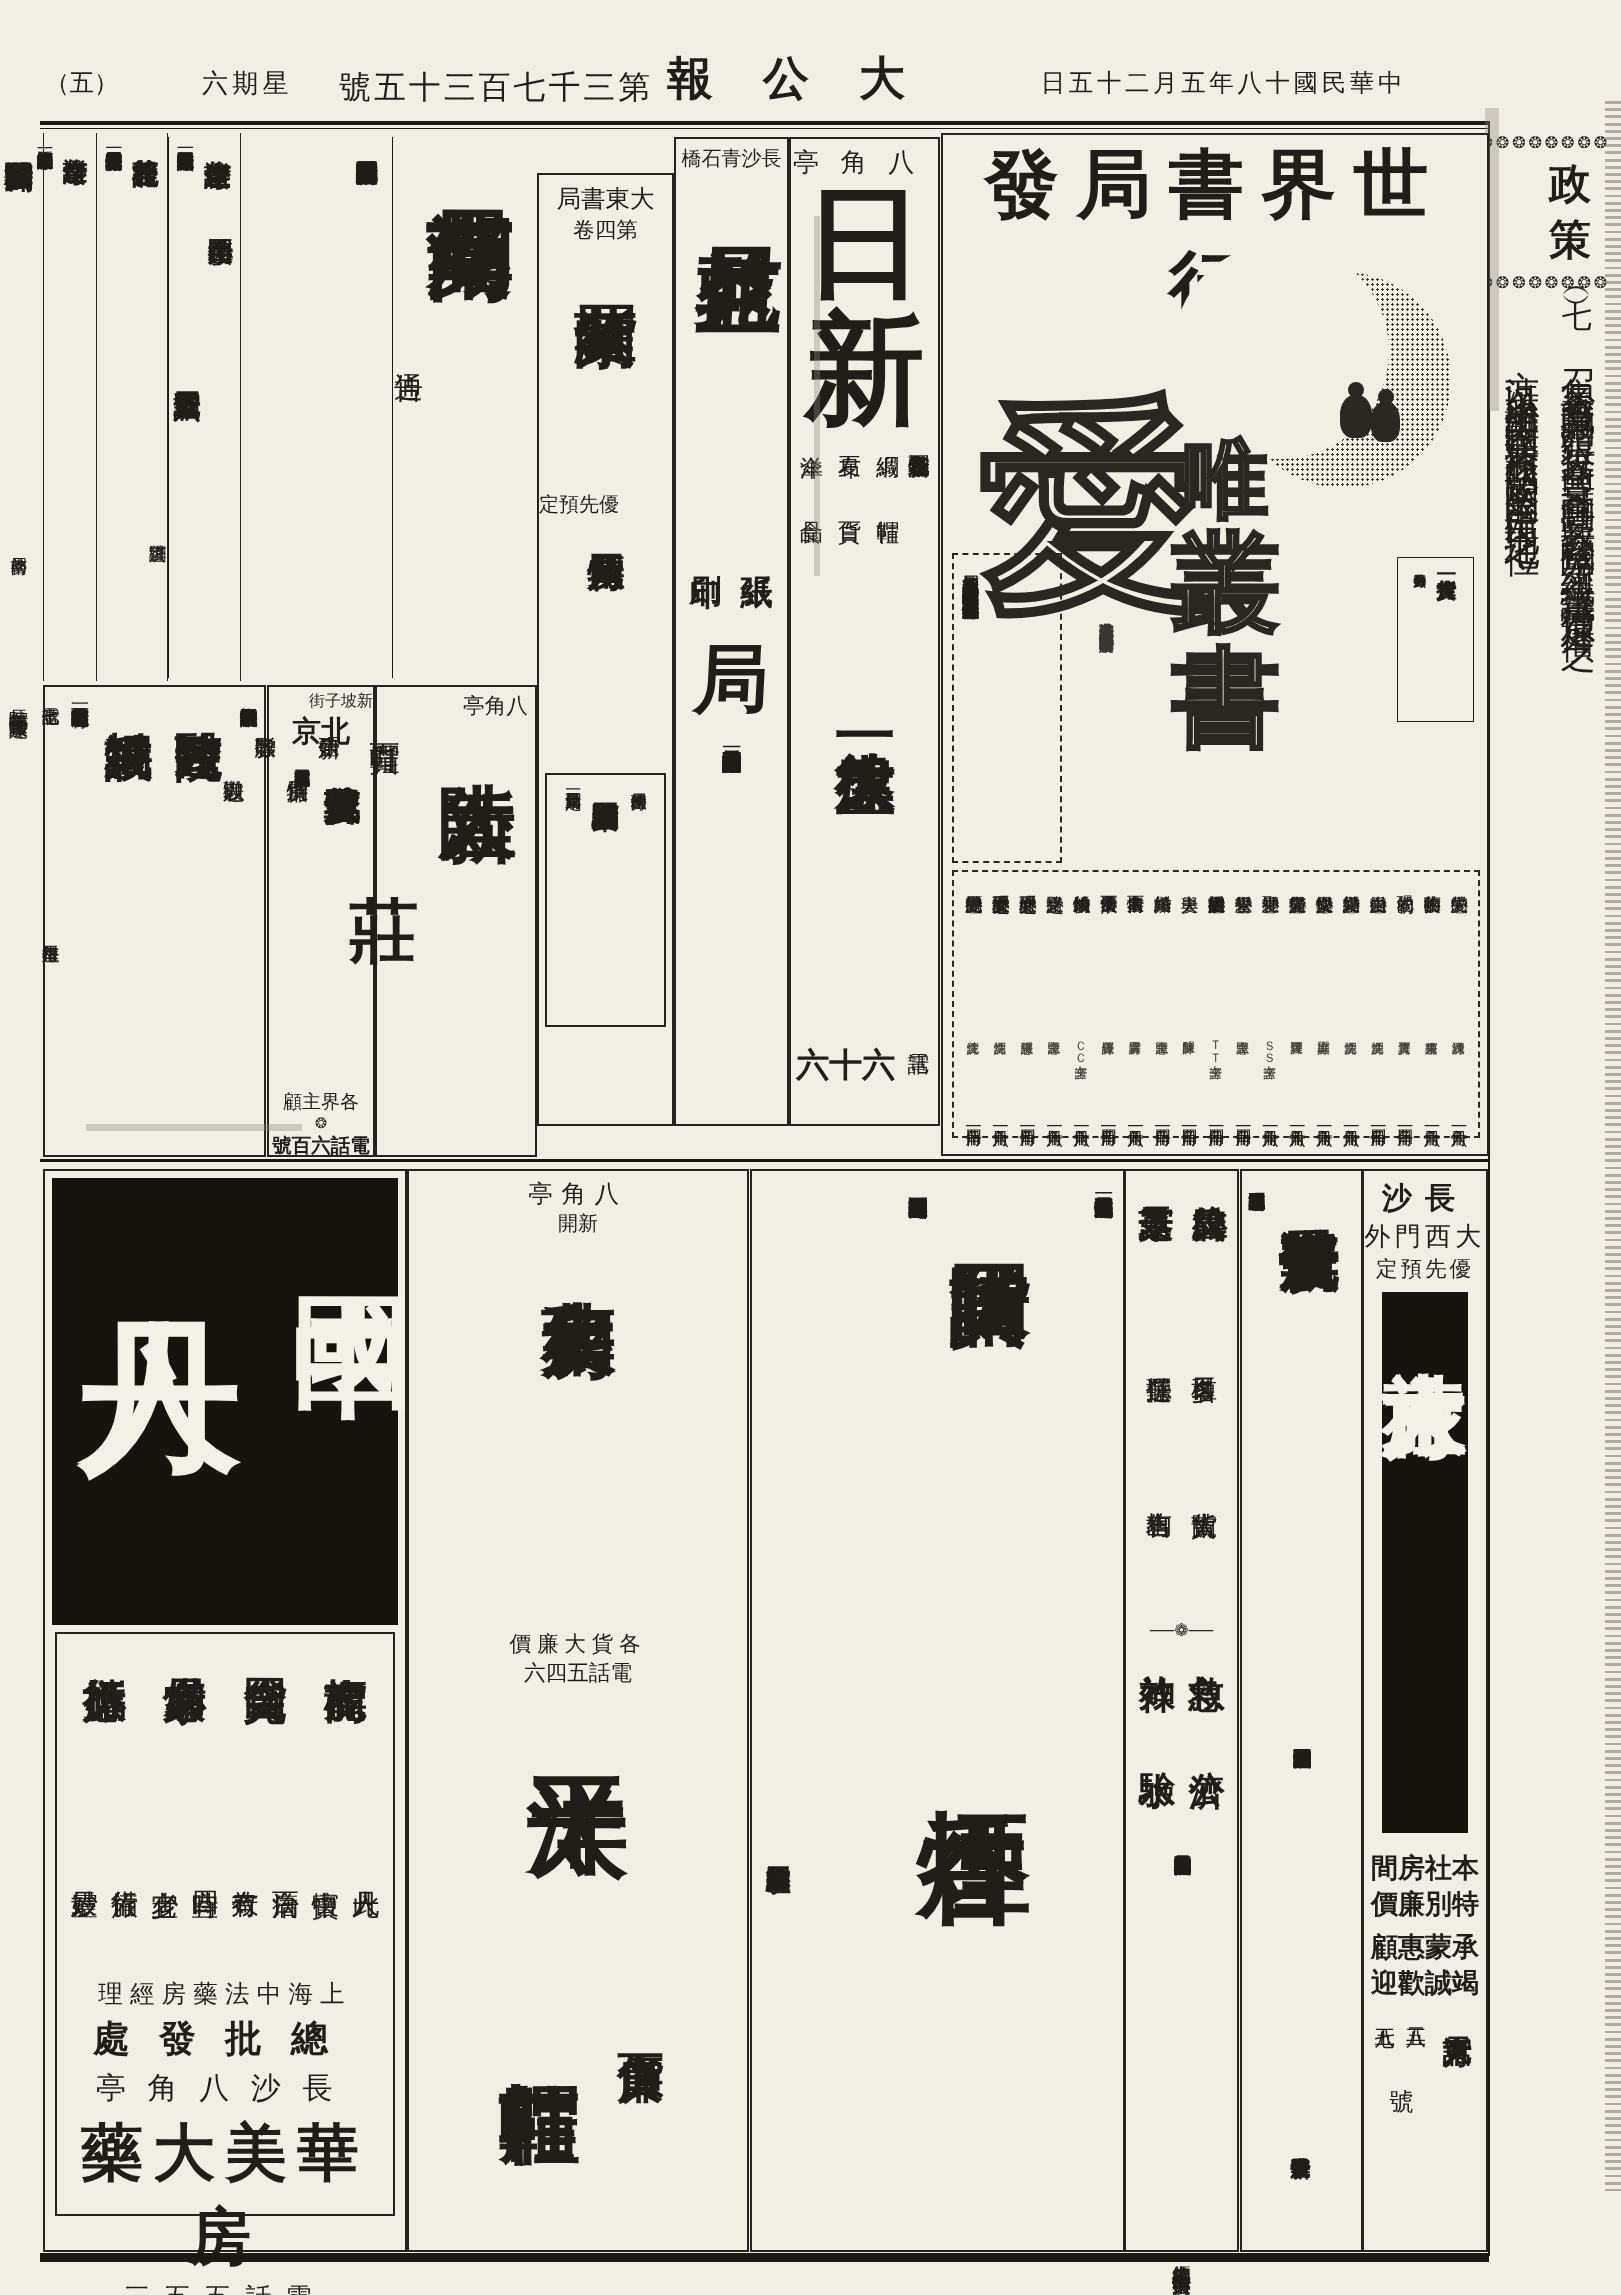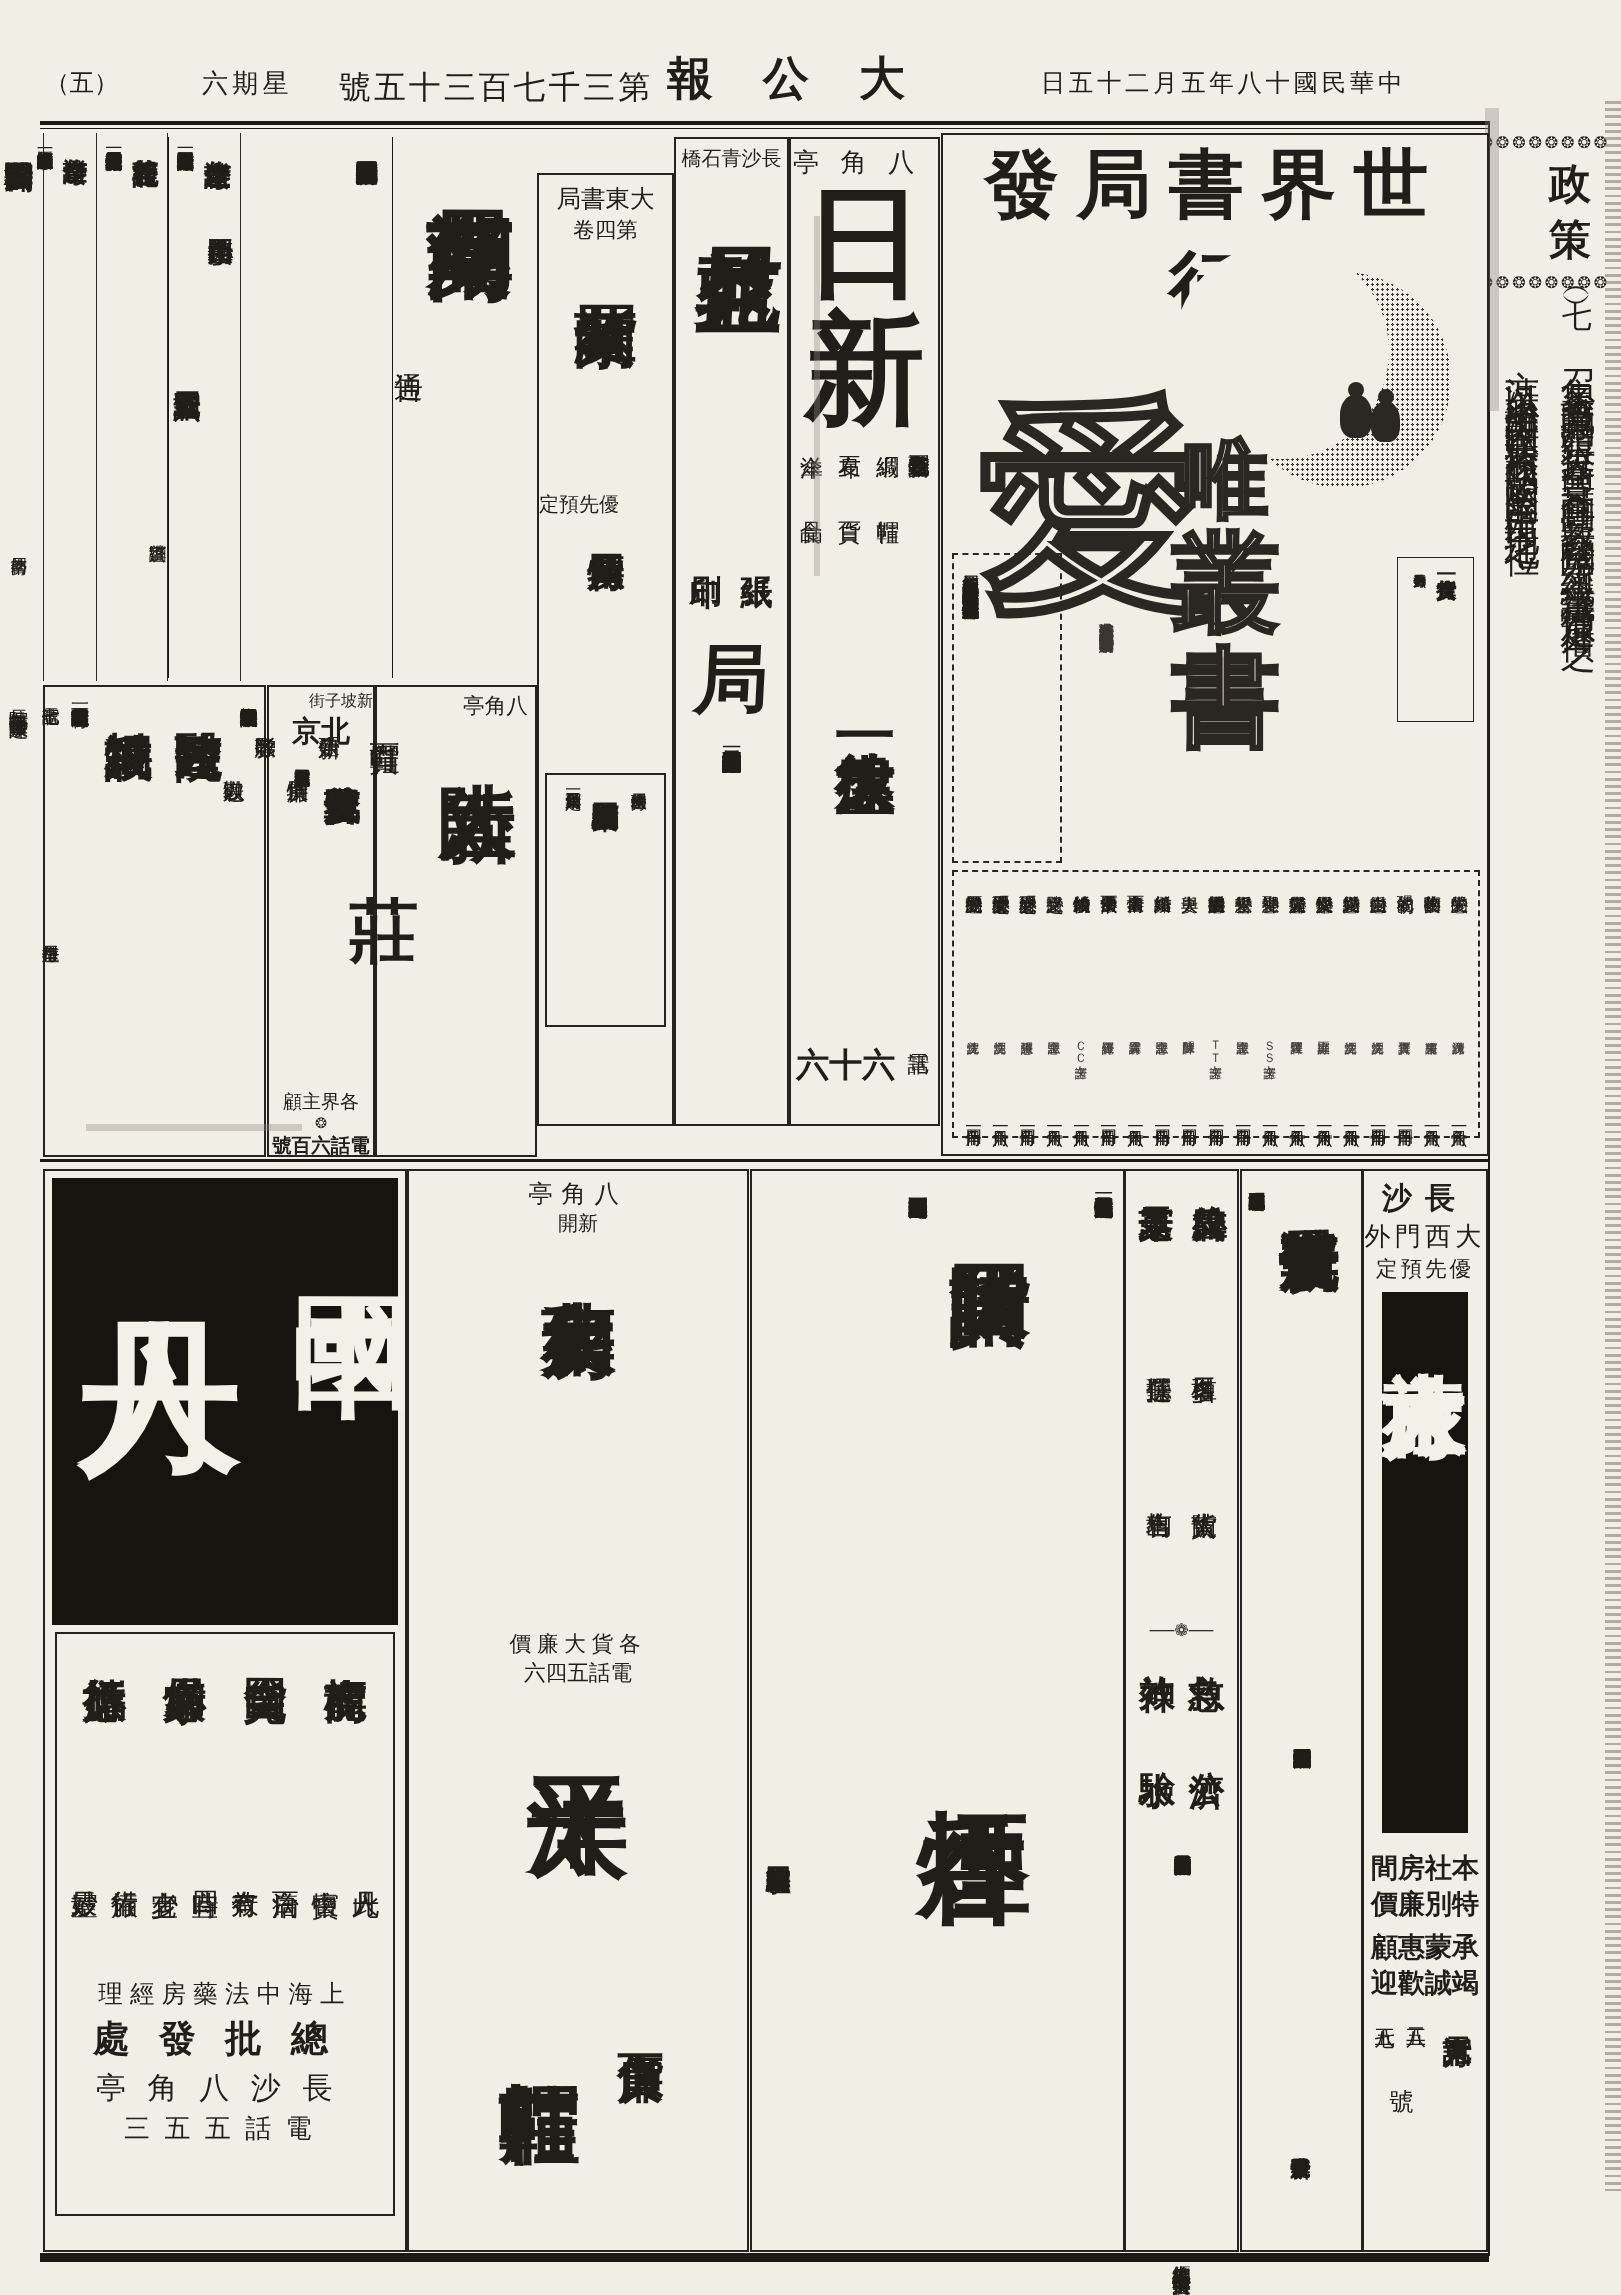--- a/index.html
+++ b/index.html
@@ -333,20 +333,21 @@
         <div class="v" style="height:95px;font-size:27px;">治百病</div>
         <div class="v" style="height:95px;font-size:27px;">有奇效</div>
         <div class="v" style="height:95px;font-size:27px;">宜四時</div>
         <div class="v" style="height:95px;font-size:27px;">宜老少</div>
         <div class="v" style="height:95px;font-size:27px;">旅行備</div>
         <div class="v" style="height:95px;font-size:27px;">最靈妙</div>
       </div>
       <div class="rtl" style="text-align:center;font-size:24.5px;margin-top:11.5px;letter-spacing:7.2px;">上海中法藥房經理</div>
       <div class="rtl b" style="text-align:center;font-size:37px;margin-top:4.3px;letter-spacing:29px;">總批發處</div>
       <div class="rtl" style="text-align:center;font-size:30px;margin-top:4.3px;letter-spacing:21.6px;">長沙八角亭</div>
+      <div class="rtl b" style="text-align:center;font-size:62px;margin-top:1.4px;letter-spacing:10px;font-weight:900;">華美大藥房</div>
       <div class="rtl" style="text-align:center;font-size:26px;margin-top:1.4px;letter-spacing:14.4px;">電話五五三</div>
     </div>
   </section>
 
   <section class="ad" style="left:407px;top:1169px;width:342px;height:1083px;">
     <div class="rtl" style="text-align:center;font-size:24.5px;margin-top:5.8px;letter-spacing:8.6px;">八角亭</div>
     <div class="rtl" style="text-align:center;font-size:20px;">新開</div>
     <div class="v b" style="height:382px;font-size:75px;font-weight:900;margin:2.9px auto 0;display:block;">太和大藥房</div>
     <div class="rtl" style="text-align:center;font-size:21.6px;margin-top:7.2px;letter-spacing:5.8px;">各貨大廉價</div>
     <div class="rtl" style="text-align:center;font-size:21.6px;">電話五四六</div>

